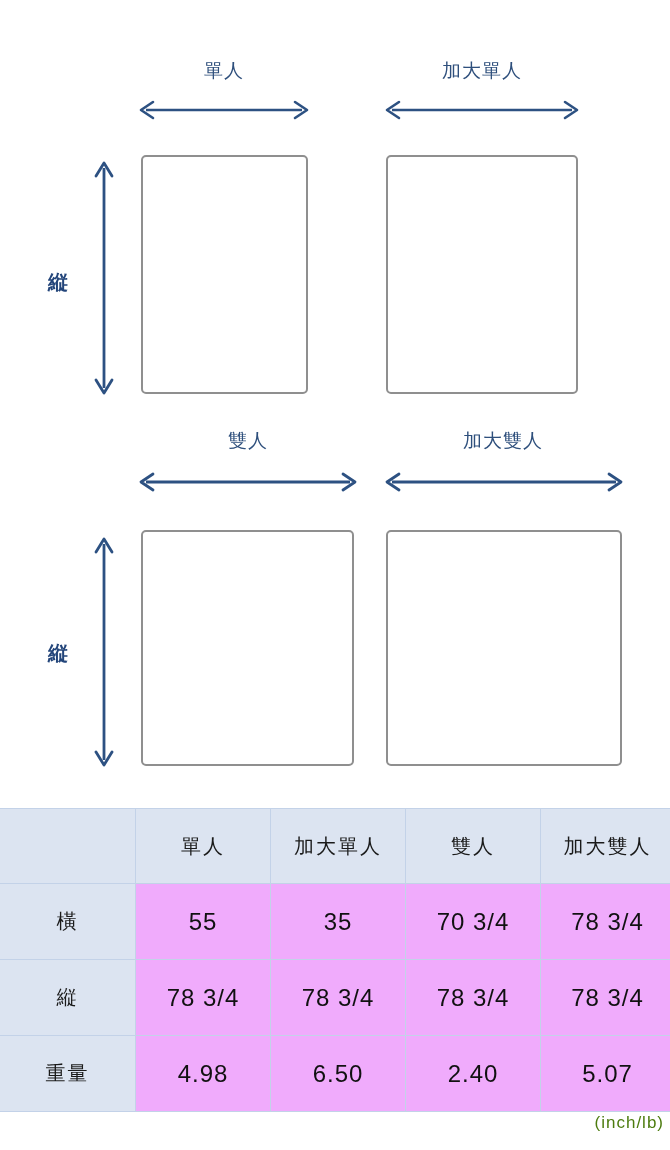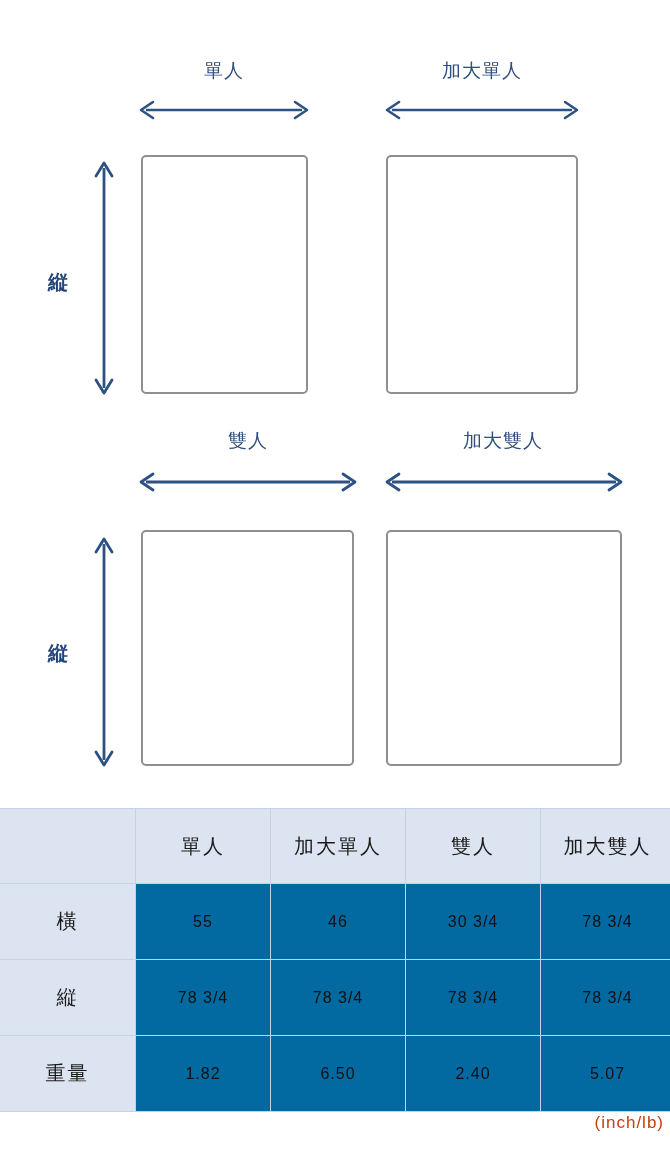--- a/index.html
+++ b/index.html
@@ -73,33 +73,33 @@
   }
   .spec-table .row-head{
     background:#dce4f1;
     color:#1a1a1a;
     font-size:20px;
     letter-spacing:2px;
     border-left:none;
     height:75px;
   }
   .spec-table .val-cell{
-    background:#0369a1;
+    background:#f0abfc;
     color:#111111;
-    font-size:16px;
+    font-size:24px;
     letter-spacing:1px;
     height:75px;
   }
   .spec-table .last-col{border-right:none;}
   .unit-note{
     position:absolute;
     right:6px;
     top:1113px;
     font-size:17px;
-    color:#c2410c;
+    color:#4d7c0f;
     letter-spacing:1px;
   }
 </style>
 </head>
 <body>
 
 <div class="stage">
 
   <div class="dim-label" style="left:224px;top:58px;">單人</div>
 
@@ -174,34 +174,34 @@
         <th class="hdr-cell" style="width:134px;">單人</th>
         <th class="hdr-cell" style="width:134px;">加大單人</th>
         <th class="hdr-cell" style="width:134px;">雙人</th>
         <th class="hdr-cell last-col" style="width:133px;">加大雙人</th>
       </tr>
     </thead>
     <tbody>
       <tr>
         <td class="row-head">橫</td>
         <td class="val-cell">55</td>
-        <td class="val-cell">46</td>
-        <td class="val-cell">30  3/4</td>
+        <td class="val-cell">35</td>
+        <td class="val-cell">70  3/4</td>
         <td class="val-cell last-col">78  3/4</td>
       </tr>
       <tr>
         <td class="row-head">縦</td>
         <td class="val-cell">78  3/4</td>
         <td class="val-cell">78  3/4</td>
         <td class="val-cell">78  3/4</td>
         <td class="val-cell last-col">78  3/4</td>
       </tr>
       <tr>
         <td class="row-head">重量</td>
-        <td class="val-cell">1.82</td>
+        <td class="val-cell">4.98</td>
         <td class="val-cell">6.50</td>
         <td class="val-cell">2.40</td>
         <td class="val-cell last-col">5.07</td>
       </tr>
     </tbody>
   </table>
 
   <div class="unit-note">(inch/lb)</div>
 
 </div>

